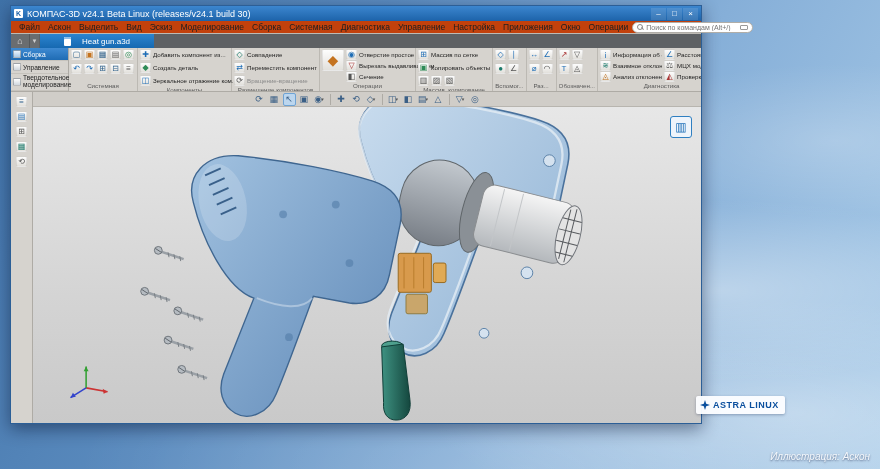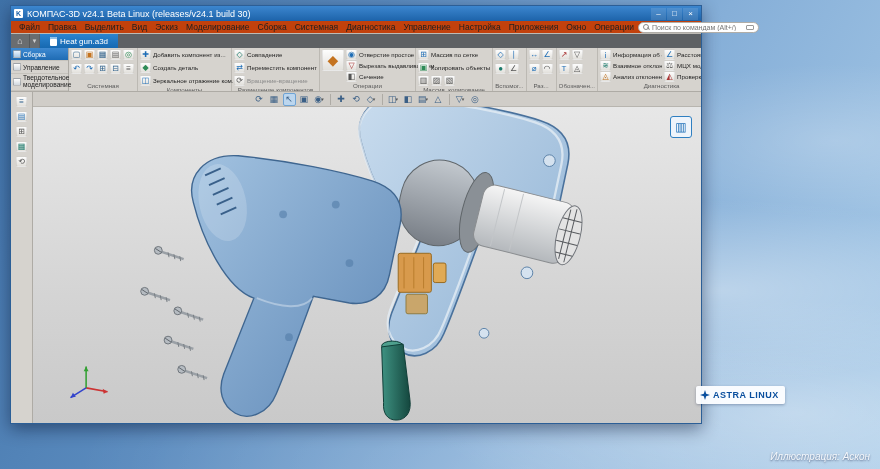--- a/index.html
+++ b/index.html
@@ -55,21 +55,21 @@
   .search input { border: none; outline: none; background: transparent; flex: 1;
     font-size: 7px; color: #555; font-family: "Liberation Sans", sans-serif; min-width: 0; }
   .kbd { width: 8px; height: 5px; border: 1px solid #9a9a9a; border-radius: 1px; flex: 0 0 8px; }
   
   .tabbar { height: 14px; flex: 0 0 14px; background: #5e6164; display: flex; align-items: stretch; }
   .tab-home { width: 18px; background: #6a6d70; color: #e8e8e8; border: none;
     font-size: 9px; line-height: 12px; cursor: default; }
   .tab-home-caret { width: 10px; background: #6a6d70; color: #cfcfcf; border: none;
     font-size: 6px; border-left: 1px solid #55585b; cursor: default; }
   .tab {
-    display: flex; align-items: center; gap: 3px; padding: 0 10px; margin-left: 1px;
+    display: flex; align-items: center; gap: 11px; padding: 0 24px; margin-left: 1px;
     background: linear-gradient(#2b84cf, #1669b1); color: #fff; font-size: 8px;
   }
   .doc-icon { width: 7px; height: 9px; background: #fff; border-radius: 1px;
     box-shadow: inset 0 2px 0 #8fc0e8; }
   
   .ribbon-band { height: 44px; flex: 0 0 44px; display: flex; background: #d6d3ce;
     border-bottom: 1px solid #aeaba5; }
   .left-panel { width: 58px; flex: 0 0 58px; border-right: 1px solid #aeaba5;
     display: flex; flex-direction: column; font-size: 6.6px; }
   .panel-item { display: flex; align-items: center; gap: 2px; padding: 1px 2px;
@@ -108,21 +108,21 @@
   .vsep { width: 1px; height: 11px; background: #aeaba5; margin: 0 2px; }
   .canvas { flex: 1; position: relative; background: linear-gradient(180deg, #e7e7e7 0%, #d4d4d4 60%, #c9c9c9 100%); }
   .canvas svg { position: absolute; inset: 0; width: 100%; height: 100%; }
   .float-btn {
     position: absolute; right: 9px; top: 9px; width: 22px; height: 22px;
     background: #eef4fb; border: 1px solid #2f7fc1; border-radius: 3px;
     color: #1f6fb8; font-size: 12px; line-height: 20px; text-align: center; cursor: default;
   }
   
   .astra-logo {
-    position: absolute; left: 696px; top: 386px; height: 18px;
+    position: absolute; left: 696px; top: 396px; height: 18px;
     background: rgba(252,253,255,.96); border-radius: 2px; padding: 0 6px 0 4px;
     display: flex; align-items: center; gap: 3px; box-shadow: 0 1px 3px rgba(0,20,60,.3);
   }
   .astra-logo .txt { color: #0a4f9e; font-size: 9px; font-weight: bold; letter-spacing: .5px; }
   .wallpaper-caption {
     position: absolute; right: 10px; bottom: 7px; color: #f4f8fc; font-size: 10px;
     font-style: italic; text-shadow: 0 1px 2px rgba(0,10,50,.5);
   }
 </style>
 </head>
@@ -137,21 +137,21 @@
       <span class="title">КОМПАС-3D v24.1 Beta Linux (releases/v24.1 build 30)</span>
       <span class="win-controls">
         <button>–</button>
         <button>□</button>
         <button>×</button>
       </span>
     </div>
 
     <div class="menubar">
       <span class="menu-item">Файл</span>
-      <span class="menu-item">Правка</span>
+      <span class="menu-item">Аскон</span>
       <span class="menu-item">Выделить</span>
       <span class="menu-item">Вид</span>
       <span class="menu-item">Эскиз</span>
       <span class="menu-item">Моделирование</span>
       <span class="menu-item">Сборка</span>
       <span class="menu-item">Системная</span>
       <span class="menu-item">Диагностика</span>
       <span class="menu-item">Управление</span>
       <span class="menu-item">Настройка</span>
       <span class="menu-item">Приложения</span>

